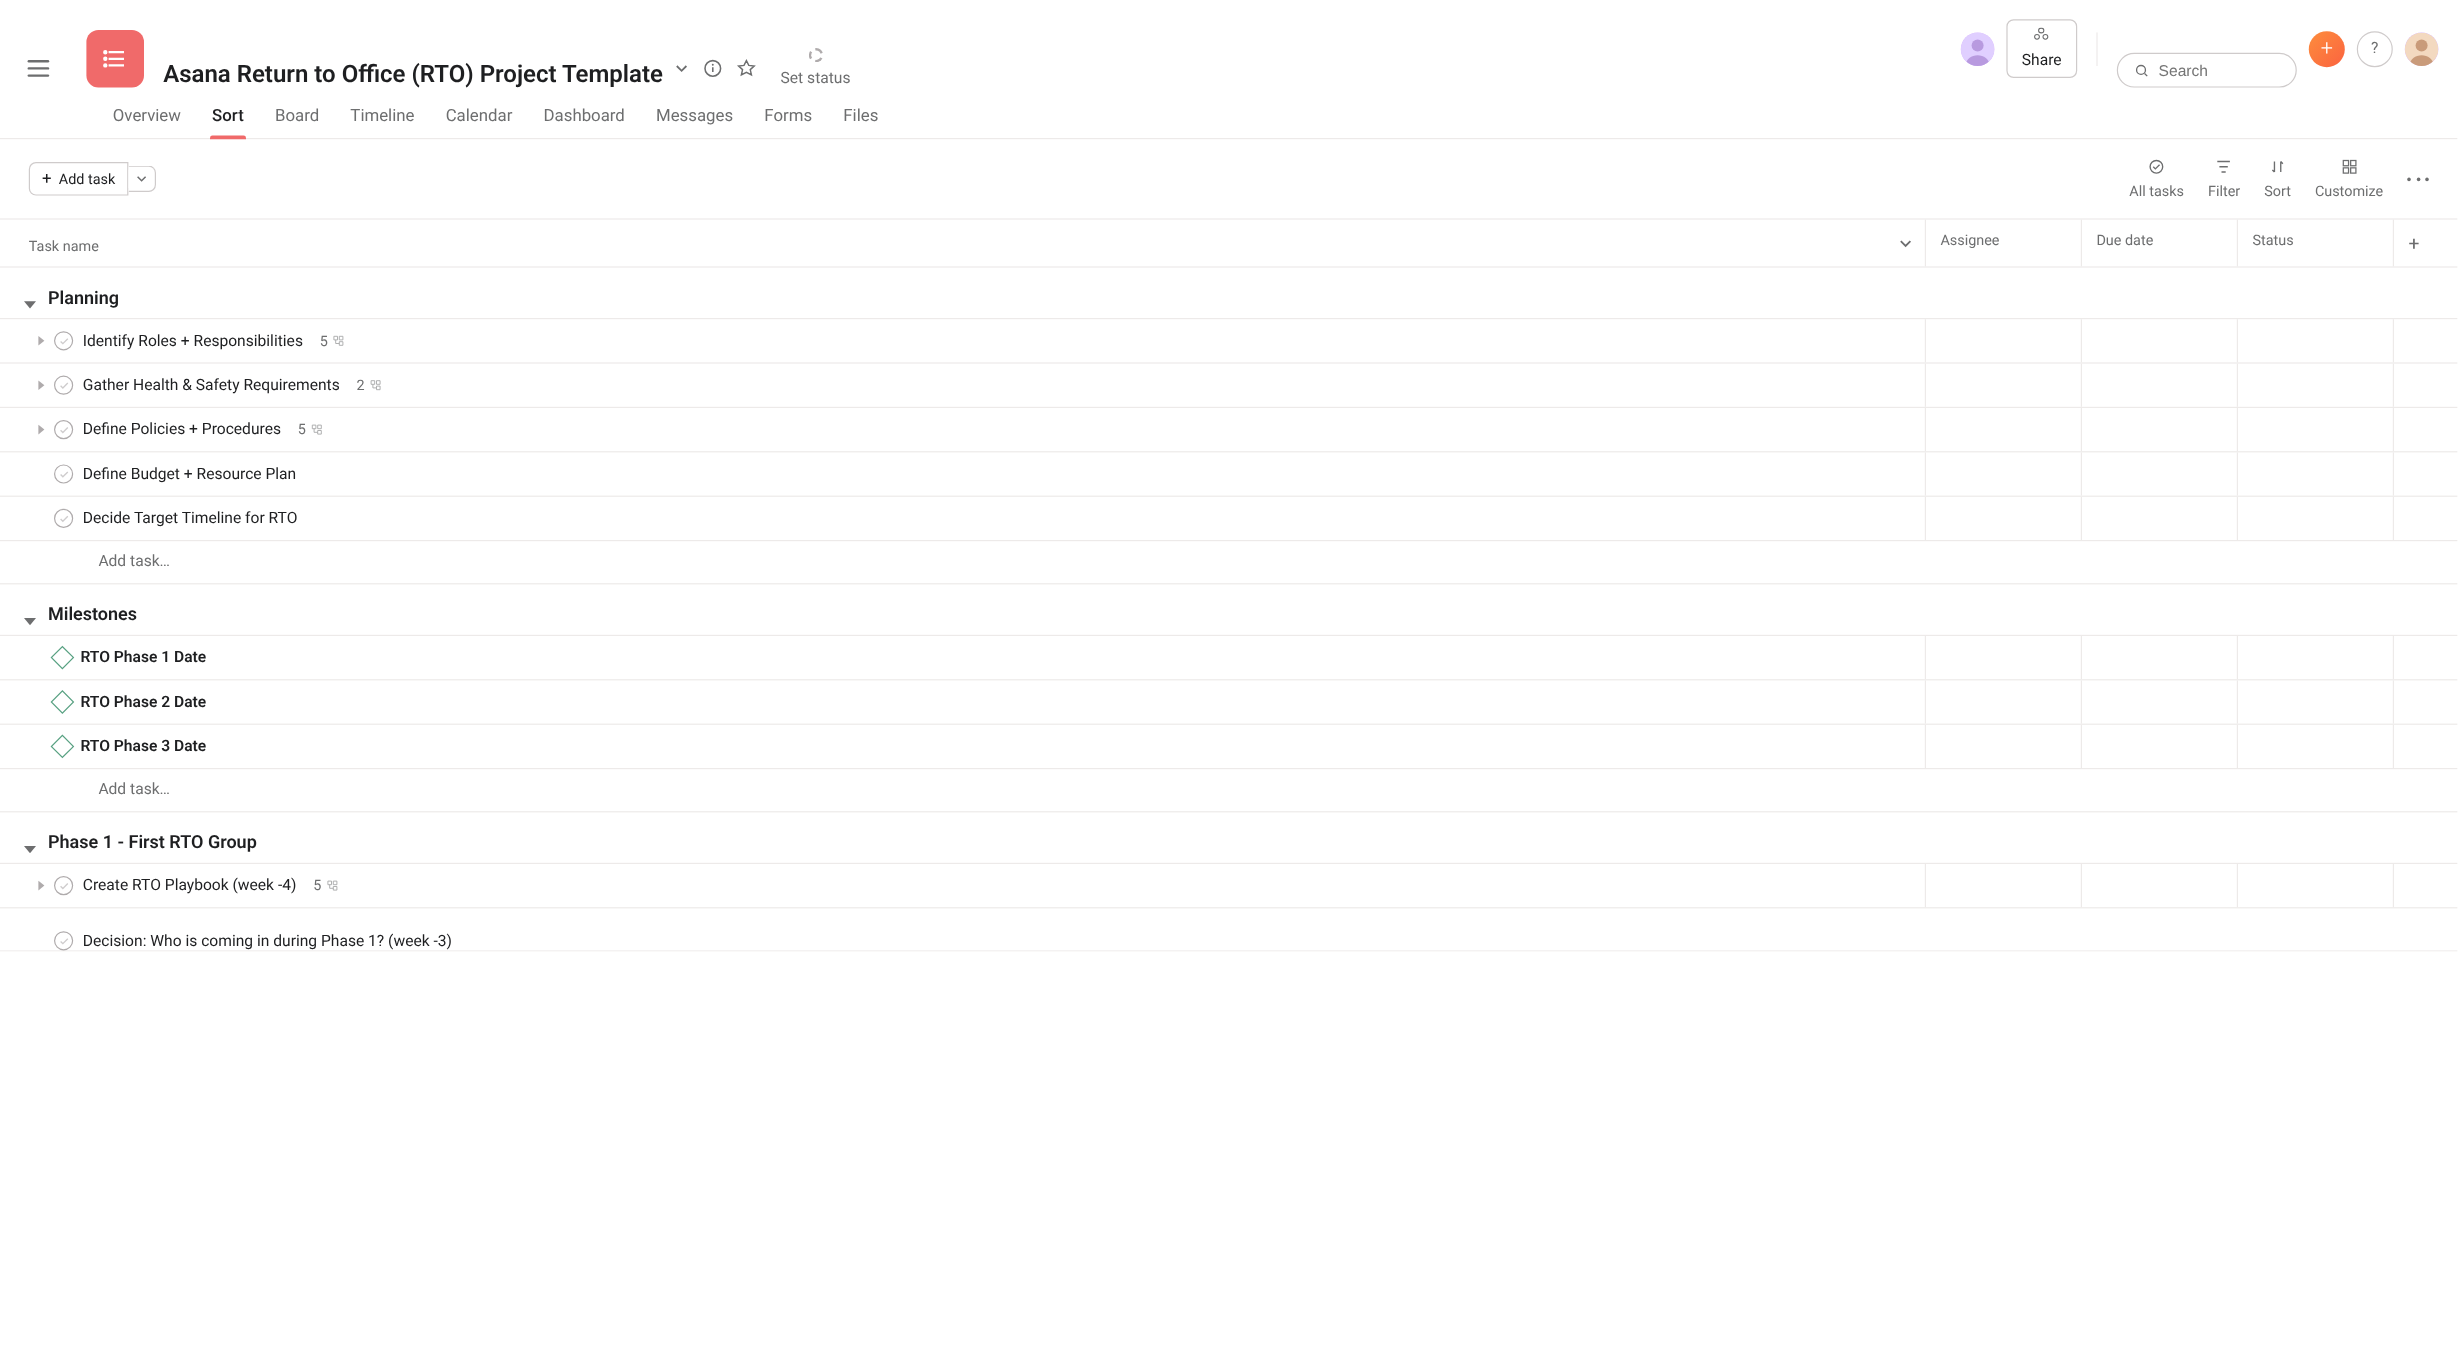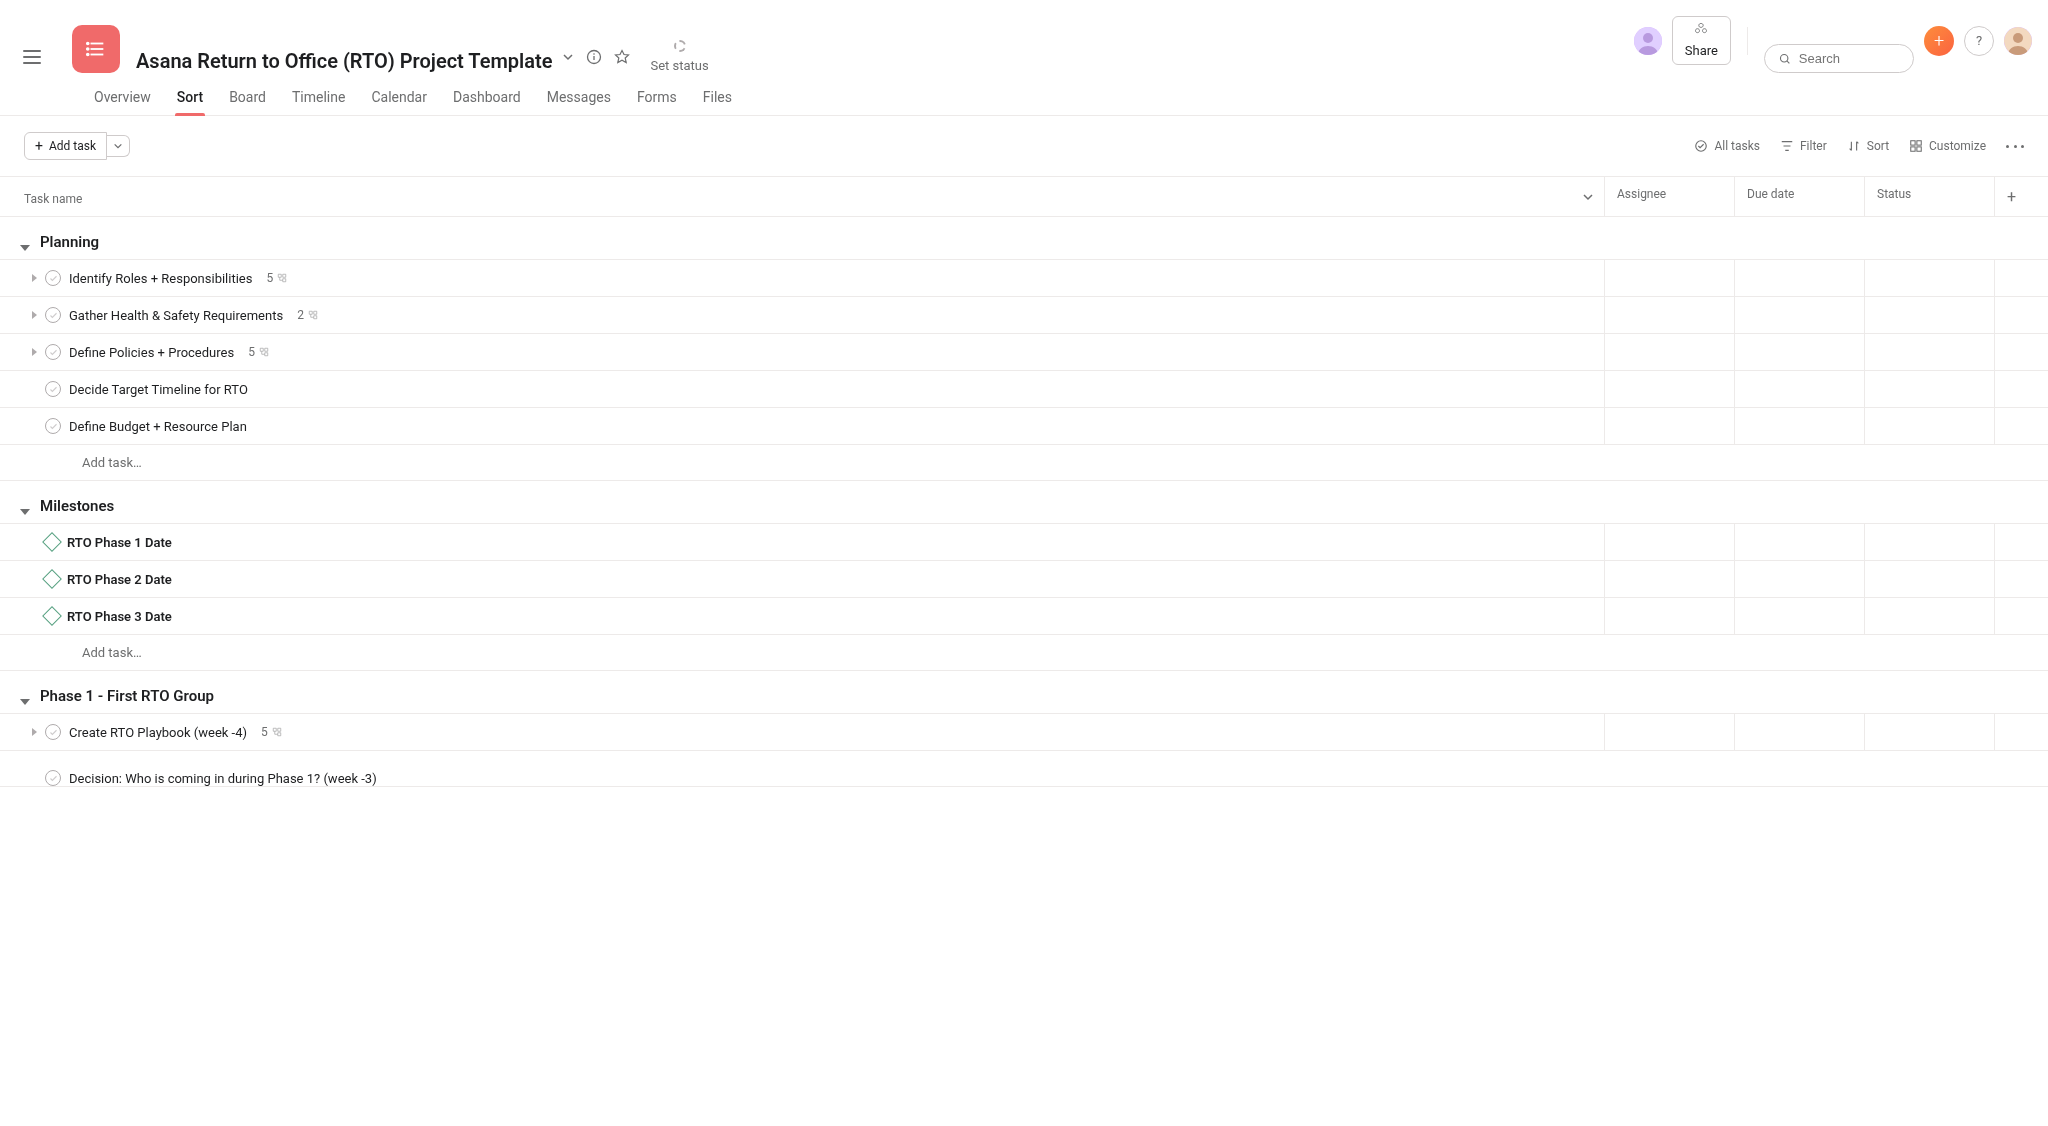--- a/index.html
+++ b/index.html
@@ -123,21 +123,21 @@
     border-radius: 6px;
     padding: 5px 10px;
     font-size: 12px;
     cursor: pointer;
     background: #fff;
     color:#1e1f21;
   }
   .btn + .btn.caret-only { border-left: none; border-radius: 0 6px 6px 0; padding: 5px 6px; }
   .btn.add-task-btn { border-radius: 6px 0 0 6px; }
   .toolbar-right { margin-left: auto; display: flex; gap: 20px; align-items:center; color:#6d6e6f; font-size:12px;}
-  .toolbar-right .tbtn { display:flex; align-items:center; gap:6px; cursor:pointer;}
+  .toolbar-right .tbtn { display:flex; align-items:center; gap:6px; cursor:pointer;flex-direction:column;}
   .more-icon { width:18px; display:flex; justify-content:space-between;}
   .more-icon span{ width:3px;height:3px;background:#6d6e6f;border-radius:50%;}
   .table-header {
     display: flex;
     border-top: 1px solid #edeae9;
     border-bottom: 1px solid #edeae9;
     color: #6d6e6f;
     font-size: 12px;
   }
   .col-task { flex: 1; padding: 10px 24px; display:flex; align-items:flex-end; position:relative;}
@@ -419,37 +419,37 @@
       <div class="task-cell plus"></div>
     </div>
     <div class="task-row">
       <div class="task-main">
         <div class="expand-arrow placeholder"></div>
         <div class="check">
           <svg width="9" height="9" viewBox="0 0 12 12">
             <path d="M2 6l2.5 2.5L10 3" stroke="#afabac" stroke-width="1.5" fill="none"></path>
           </svg>
         </div>
+        <span class="task-name ">Define Budget + Resource Plan</span>
+
+      </div>
+      <div class="task-cell"></div>
+      <div class="task-cell"></div>
+      <div class="task-cell"></div>
+      <div class="task-cell plus"></div>
+    </div>
+    <div class="task-row">
+      <div class="task-main">
+        <div class="expand-arrow placeholder"></div>
+        <div class="check">
+          <svg width="9" height="9" viewBox="0 0 12 12">
+            <path d="M2 6l2.5 2.5L10 3" stroke="#afabac" stroke-width="1.5" fill="none"></path>
+          </svg>
+        </div>
         <span class="task-name ">Decide Target Timeline for RTO</span>
-
-      </div>
-      <div class="task-cell"></div>
-      <div class="task-cell"></div>
-      <div class="task-cell"></div>
-      <div class="task-cell plus"></div>
-    </div>
-    <div class="task-row">
-      <div class="task-main">
-        <div class="expand-arrow placeholder"></div>
-        <div class="check">
-          <svg width="9" height="9" viewBox="0 0 12 12">
-            <path d="M2 6l2.5 2.5L10 3" stroke="#afabac" stroke-width="1.5" fill="none"></path>
-          </svg>
-        </div>
-        <span class="task-name ">Define Budget + Resource Plan</span>
 
       </div>
       <div class="task-cell"></div>
       <div class="task-cell"></div>
       <div class="task-cell"></div>
       <div class="task-cell plus"></div>
     </div>
     <div class="add-task-row">Add task…</div>
     <div class="section-row">
       <div class="caret"></div>

